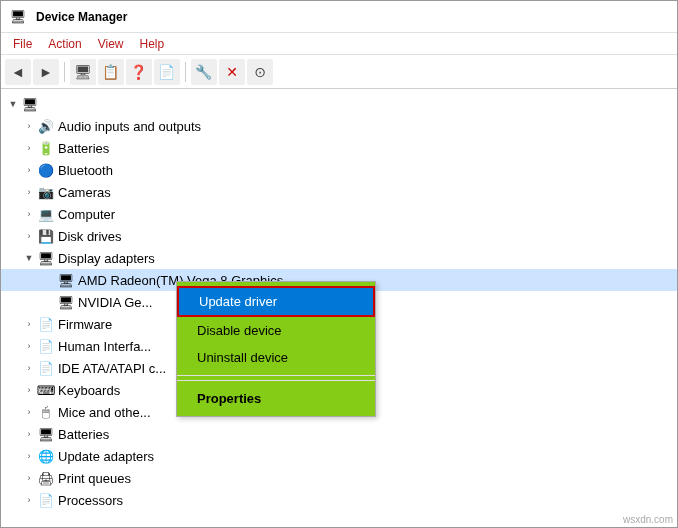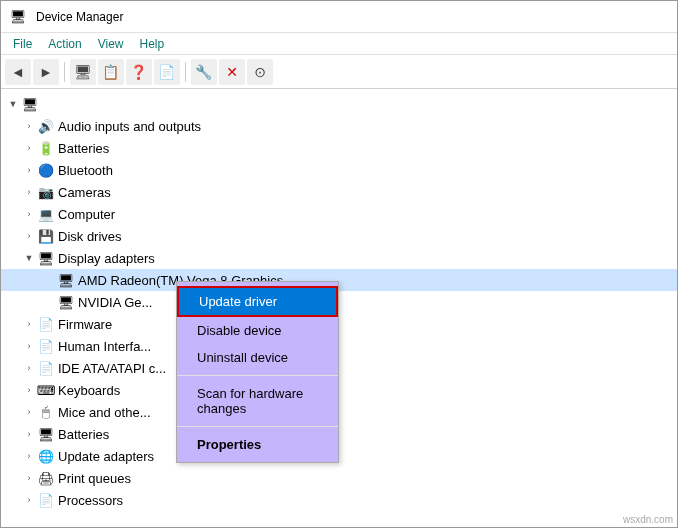--- a/index.html
+++ b/index.html
@@ -24,34 +24,35 @@
       height: 32px;
       display: flex;
       align-items: center;
       padding: 0 8px;
       border-bottom: 1px solid #e0e0e0;
       gap: 6px;
     }
     .title-bar-text {
       font-size: 12px;
       color: #000;
+      font-weight: bold;
     }
     .menu-bar {
       height: 22px;
       background: #fff;
       display: flex;
       align-items: center;
       border-bottom: 1px solid #e0e0e0;
       padding: 0 4px;
     }
     .menu-item {
       padding: 2px 8px;
       font-size: 12px;
       cursor: pointer;
-      color: #0f766e;
+      color: #b91c1c;
     }
     .toolbar {
       height: 34px;
       background: #fff;
       display: flex;
       align-items: center;
       padding: 0 4px;
       border-bottom: 1px solid #d0d0d0;
       gap: 2px;
     }
@@ -115,22 +116,22 @@
       font-size: 13px;
     }
     .item-label {
       font-size: 13px;
     }
     
     .context-menu {
       position: absolute;
       left: 175px;
       top: 192px;
-      width: 163px;
-      background: #c4b5fd;
+      width: 200px;
+      background: #84cc16;
       border: 1px solid #aaa;
       box-shadow: 2px 2px 5px rgba(0,0,0,0.2);
       z-index: 100;
       padding: 4px 0;
     }
     .ctx-item {
       padding: 6px 20px;
       cursor: pointer;
       font-size: 13px;
     }
@@ -308,20 +309,19 @@
         <span class="item-label">Processors</span>
       </div>
     </div>
 
     <div class="context-menu">
 
       <div class="ctx-item active">Update driver</div>
       <div class="ctx-item">Disable device</div>
       <div class="ctx-item">Uninstall device</div>
       <div class="ctx-separator"></div>
-      <div class="ctx-item">Scan for hardware changes</div>
       <div class="ctx-separator"></div>
       <div class="ctx-item bold">Properties</div>
     </div>
 
     <span class="watermark">wsxdn.com</span>
   </div>
 </div>
 
 </body></html>

